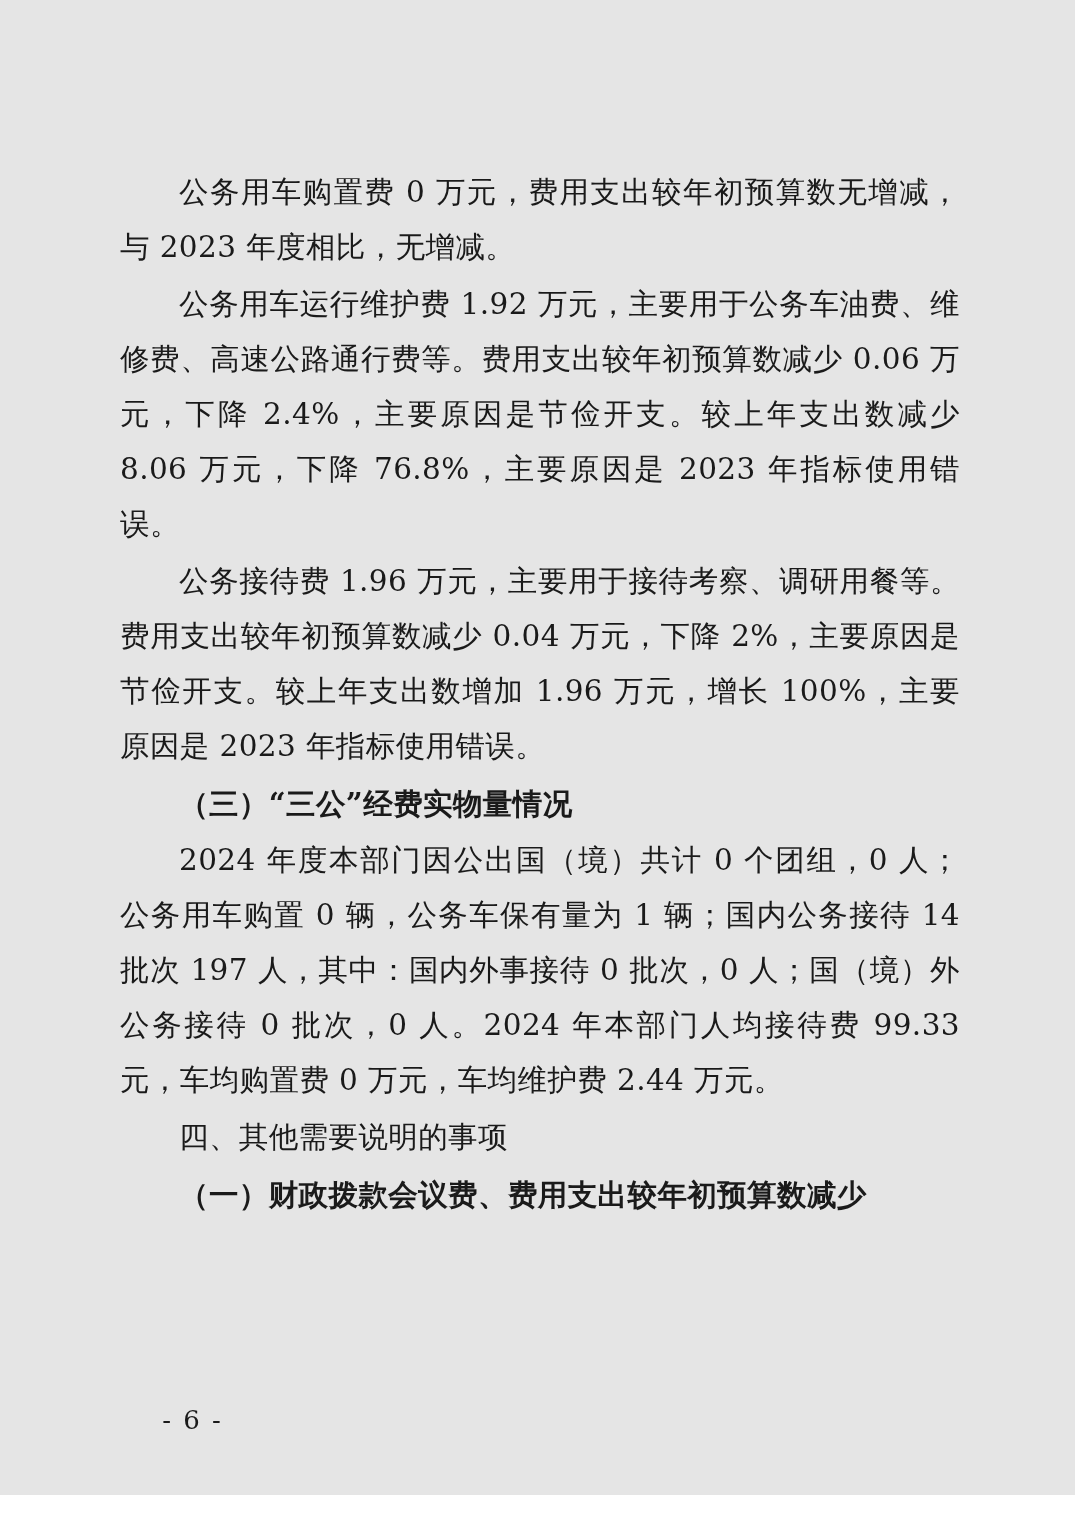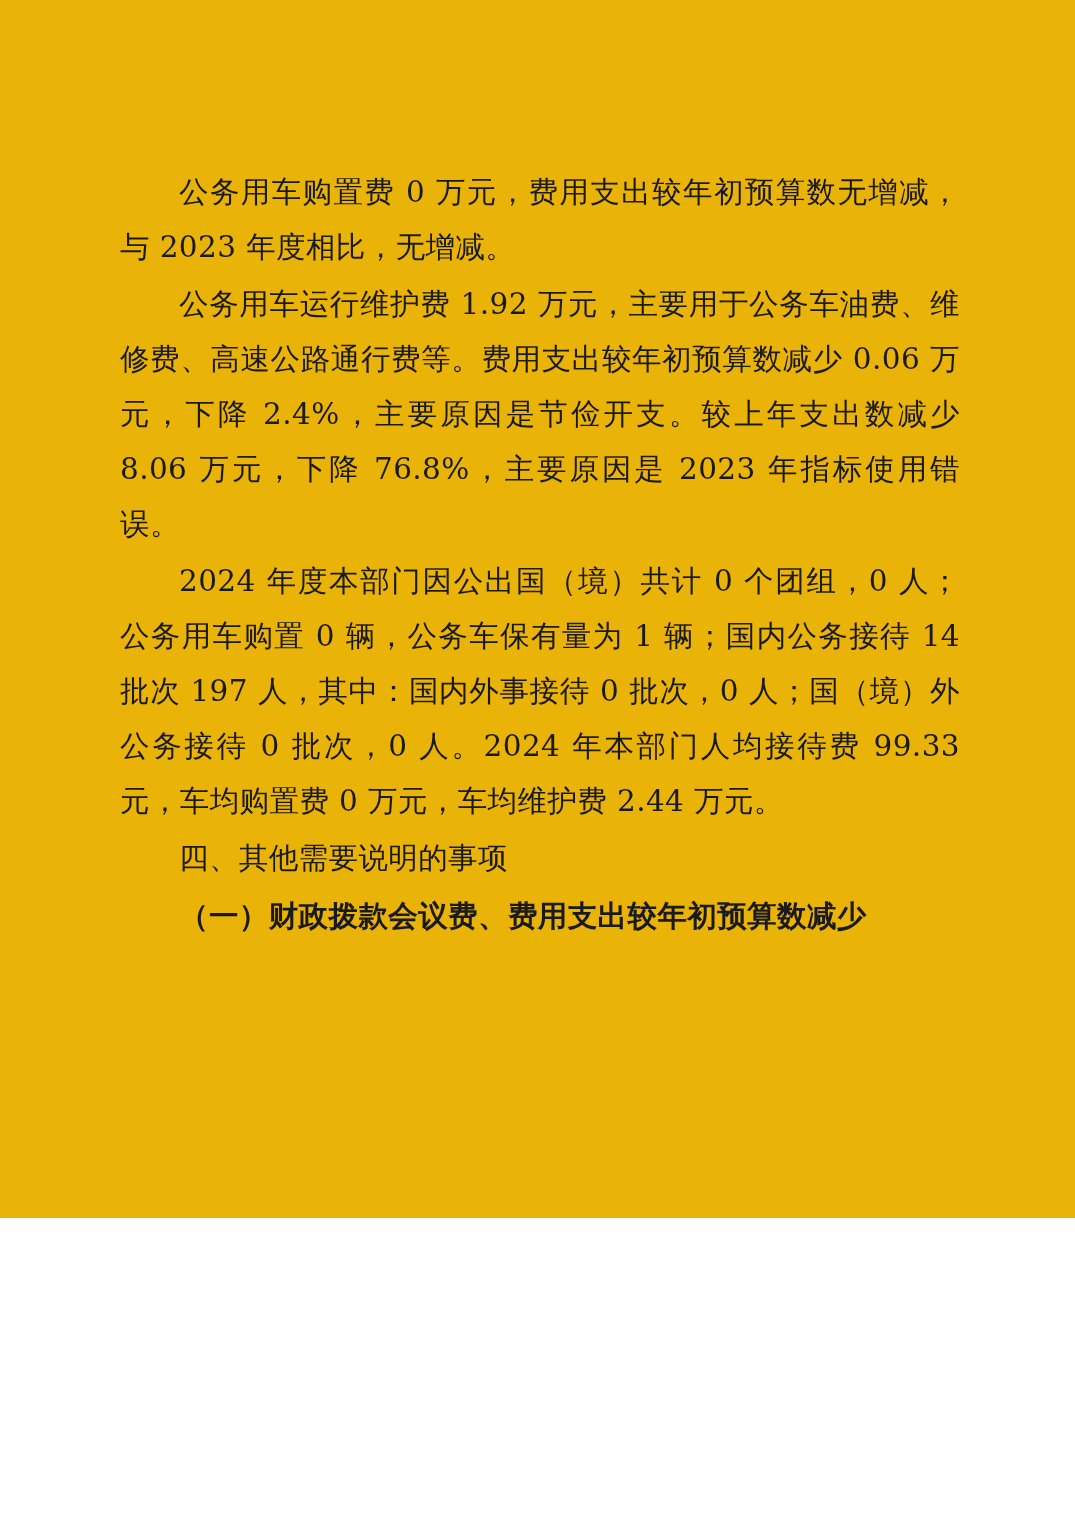--- a/index.html
+++ b/index.html
@@ -3,22 +3,22 @@
 <meta charset="utf-8">
 <style>
   html, body {
     margin: 0;
     padding: 0;
     background: #ffffff;
   }
   .page {
     position: relative;
     width: 1075px;
-    height: 1218px;
-    background: #eab308;
+    height: 1495px;
+    background: #e5e5e5;
     box-sizing: border-box;
     overflow: hidden;
   }
   .content {
     position: absolute;
     left: 120px;
     top: 165px;
     width: 840px;
   }
   .para {
@@ -54,20 +54,22 @@
     margin-left: -690px;
   }
 </style>
 </head>
 <body>
 
 <div class="page">
   <div class="content">
     <p class="para">公务用车购置费 0 万元，费用支出较年初预算数无增减，与 2023 年度相比，无增减。</p>
     <p class="para">公务用车运行维护费 1.92 万元，主要用于公务车油费、维修费、高速公路通行费等。费用支出较年初预算数减少 0.06 万元，下降 2.4%，主要原因是节俭开支。较上年支出数减少 8.06 万元，下降 76.8%，主要原因是 2023 年指标使用错误。</p>
+    <p class="para">公务接待费 1.96 万元，主要用于接待考察、调研用餐等。费用支出较年初预算数减少 0.04 万元，下降 2%，主要原因是节俭开支。较上年支出数增加 1.96 万元，增长 100%，主要原因是 2023 年指标使用错误。</p>
+    <p class="para sub-heading">（三）“三公”经费实物量情况</p>
     <p class="para">2024 年度本部门因公出国（境）共计 0 个团组，0 人；公务用车购置 0 辆，公务车保有量为 1 辆；国内公务接待 14 批次 197 人，其中：国内外事接待 0 批次，0 人；国（境）外公务接待 0 批次，0 人。2024 年本部门人均接待费 99.33 元，车均购置费 0 万元，车均维护费 2.44 万元。</p>
     <p class="para heading">四、其他需要说明的事项</p>
     <p class="para sub-heading">（一）财政拨款会议费、费用支出较年初预算数减少</p>
   </div>
   <div class="footer">
     <span class="footer-inner">- 6 -</span>
   </div>
 </div>
 
 </body></html>

